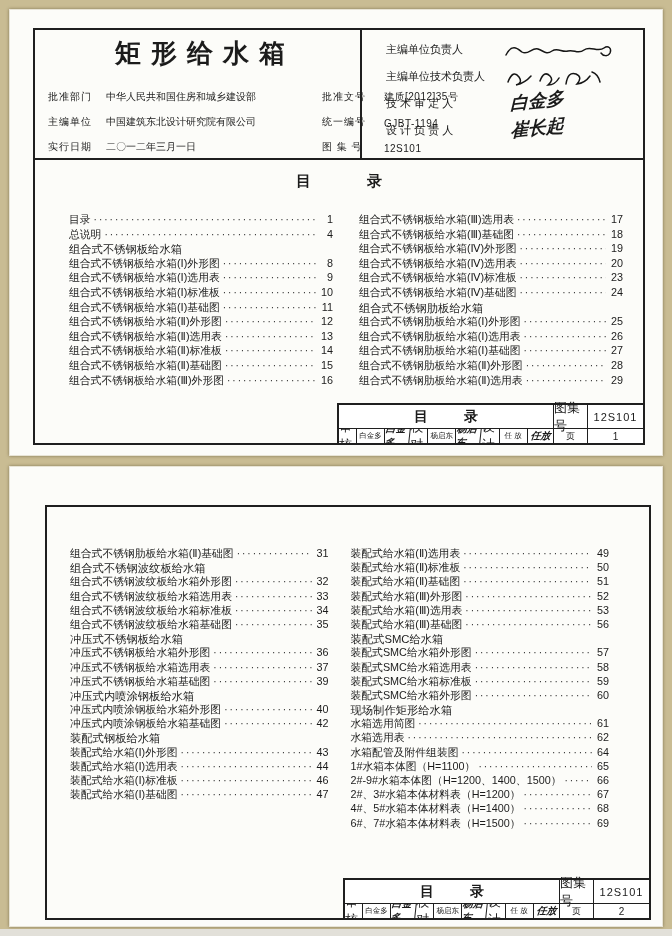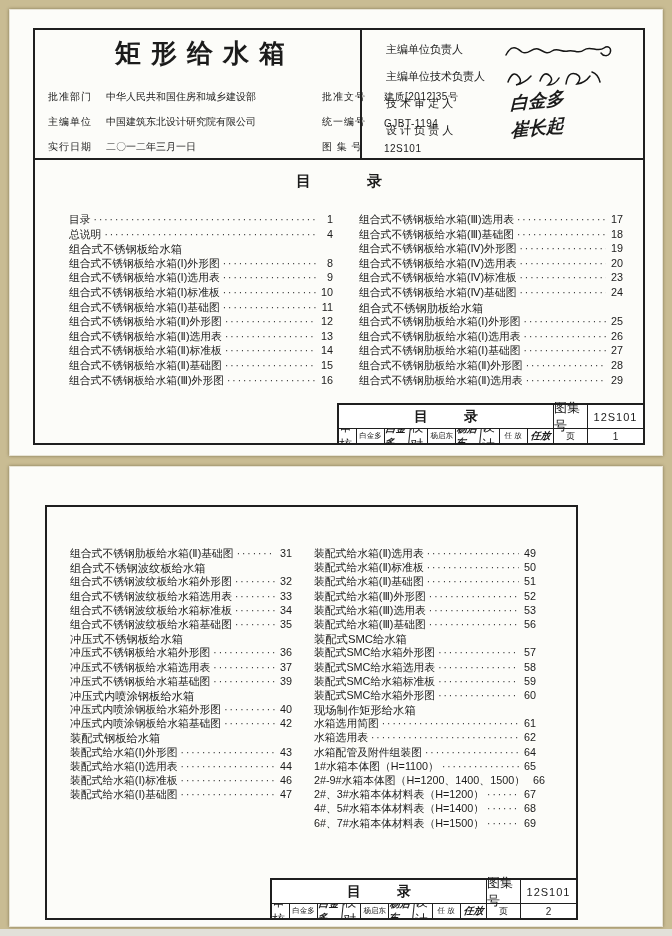--- a/index.html
+++ b/index.html
@@ -11,21 +11,21 @@
   }
   .sheet {
     position:absolute; background:#fcfcf9;
     box-shadow:0 0 3px rgba(70,60,30,.55), inset 0 0 0 1px #e8e4d6;
   }
   #sheet1 { left:9px; top:9px;  width:654px; height:447px; }
   #sheet2 { left:9px; top:466px; width:654px; height:461px; }
 
   .frame { position:absolute; border:2px solid #1f1f1f; box-sizing:border-box; }
   #frame1 { left:24px; top:19px; width:612px; height:417px; }
-  #frame2 { left:36px; top:39px; width:533px; height:415px; }
+  #frame2 { left:36px; top:39px; width:606px; height:415px; }
 
   
   .header { display:flex; height:130px; border-bottom:2px solid #1f1f1f; box-sizing:border-box; }
   .header-left { width:325px; flex:none; padding:4px 8px 0 13px; box-sizing:border-box; }
   .header-right { flex:1; border-left:2px solid #1f1f1f; padding:6px 14px 0 24px; box-sizing:border-box; }
 
   .doc-title {
     margin:2px 0 8px; text-align:center;
     font-size:26px; font-weight:bold; letter-spacing:10px; text-indent:10px;
   }

